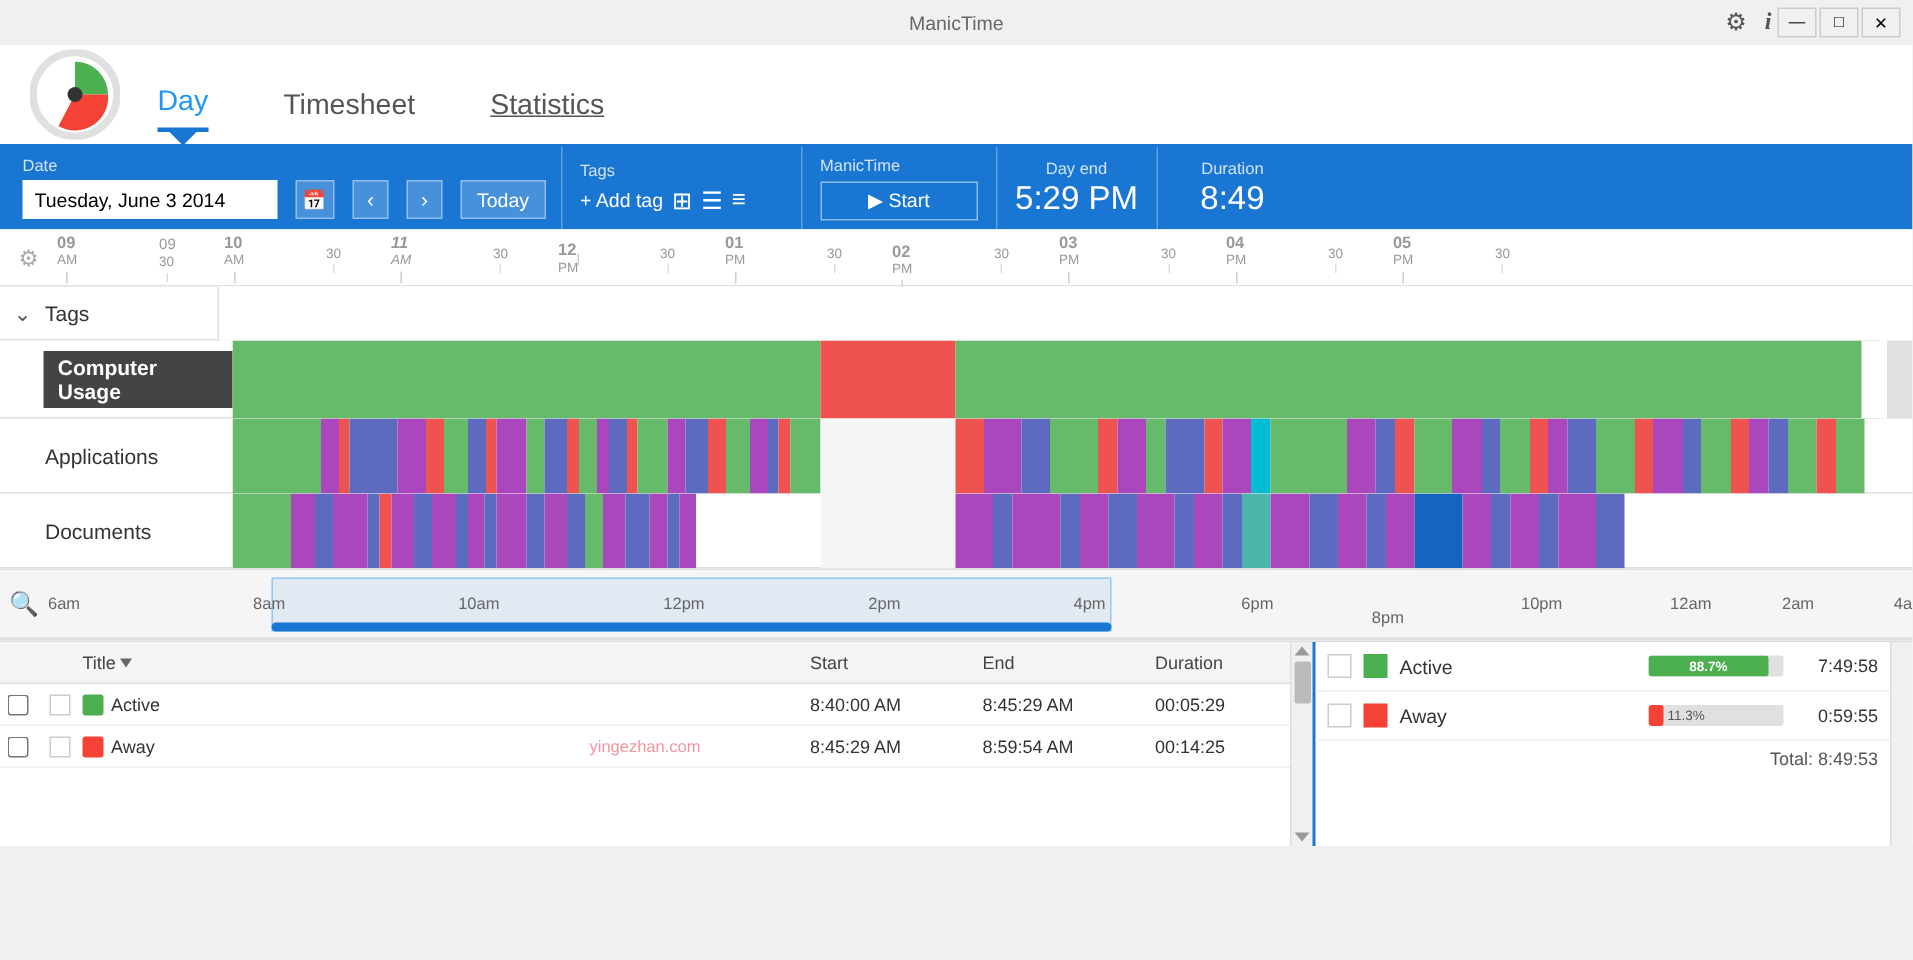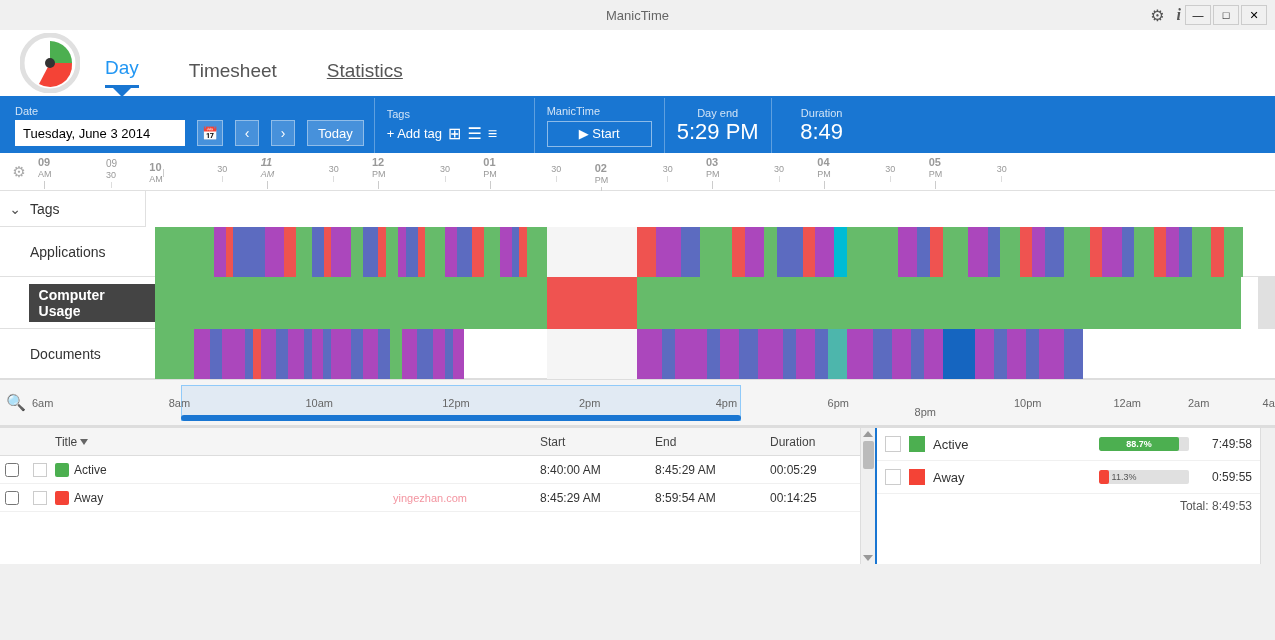--- a/index.html
+++ b/index.html
@@ -95,37 +95,37 @@
 
       <div style="position:absolute;top:0;left:0;right:0;height:38px;display:flex;align-items:center;">
         <div style="position:absolute;left:0%;display:flex;flex-direction:column;align-items:center;">
             <span style="font-size:10px;color:#999;margin-top:2px;"><span style="font-size:11px;font-weight:bold;">09</span><br><span style="font-size:9px;">AM</span></span>
             <div style="width:1px;height:8px;background:#ccc;margin-top:2px;"></div>
           </div>
         <div style="position:absolute;left:5.5%;display:flex;flex-direction:column;align-items:center;">
             <span style="font-size:10px;color:#999;margin-top:2px;"><span style="font-size:10px;">09<br><span style="font-size:9px;">30</span></span></span>
             <div style="width:1px;height:6px;background:#ddd;margin-top:2px;"></div>
           </div>
-        <div style="position:absolute;left:9%;display:flex;flex-direction:row;align-items:center;">
+        <div style="position:absolute;left:9%;display:flex;flex-direction:column;align-items:center;">
             <span style="font-size:10px;color:#999;margin-top:2px;"><span style="font-size:11px;font-weight:bold;">10</span><br><span style="font-size:9px;">AM</span></span>
             <div style="width:1px;height:8px;background:#ccc;margin-top:2px;"></div>
           </div>
         <div style="position:absolute;left:14.5%;display:flex;flex-direction:column;align-items:center;">
             <span style="font-size:10px;color:#999;margin-top:2px;font-size:9px;">30</span>
             <div style="width:1px;height:6px;background:#ddd;margin-top:2px;"></div>
           </div>
         <div style="position:absolute;left:18%;display:flex;flex-direction:column;align-items:center;">
             <span style="font-size:10px;color:#999;margin-top:2px;font-style:italic;"><span style="font-size:11px;font-weight:bold;">11</span><br><span style="font-size:9px;">AM</span></span>
             <div style="width:1px;height:8px;background:#ccc;margin-top:2px;"></div>
           </div>
         <div style="position:absolute;left:23.5%;display:flex;flex-direction:column;align-items:center;">
             <span style="font-size:10px;color:#999;margin-top:2px;font-size:9px;">30</span>
             <div style="width:1px;height:6px;background:#ddd;margin-top:2px;"></div>
           </div>
-        <div style="position:absolute;left:27%;display:flex;flex-direction:column;align-items:center;">
+        <div style="position:absolute;left:27%;display:flex;flex-direction:row;align-items:center;">
             <span style="font-size:10px;color:#999;margin-top:2px;"><span style="font-size:11px;font-weight:bold;">12</span><br><span style="font-size:9px;">PM</span></span>
             <div style="width:1px;height:8px;background:#ccc;margin-top:2px;"></div>
           </div>
         <div style="position:absolute;left:32.5%;display:flex;flex-direction:column;align-items:center;">
             <span style="font-size:10px;color:#999;margin-top:2px;font-size:9px;">30</span>
             <div style="width:1px;height:6px;background:#ddd;margin-top:2px;"></div>
           </div>
         <div style="position:absolute;left:36%;display:flex;flex-direction:column;align-items:center;">
             <span style="font-size:10px;color:#999;margin-top:2px;"><span style="font-size:11px;font-weight:bold;">01</span><br><span style="font-size:9px;">PM</span></span>
             <div style="width:1px;height:8px;background:#ccc;margin-top:2px;"></div>
@@ -169,20 +169,38 @@
       </div>
     </div>
   </div>
 
   <div style="display:flex;align-items:center;height:36px;border-bottom:1px solid #e0e0e0;">
     <div style="width:30px;display:flex;align-items:center;justify-content:center;cursor:pointer;color:#555;font-size:14px;">⌄</div>
     <div style="font-size:14px;color:#333;width:115px;">Tags</div>
     <div style="flex:1;height:36px;background:#fff;border-left:1px solid #e0e0e0;"></div>
   </div>
 
+  <div style="display:flex;align-items:center;height:52px;border-bottom:1px solid #e0e0e0;position:relative;">
+    <div style="width:155px;display:flex;align-items:center;flex-shrink:0;">
+      <div style="width:30px;display:flex;align-items:center;justify-content:center;cursor:pointer;color:#555;font-size:12px;"></div>
+      <div style="font-size:14px;font-weight:bold;color:#fff;background:#444;padding:3px 10px;">Computer Usage</div>
+    </div>
+    <div style="flex:1;height:52px;position:relative;overflow:hidden;">
+
+      <div style="position:absolute;left:0%;width:35%;height:100%;background:#66bb6a;"></div>
+
+      <div style="position:absolute;left:35%;width:8%;height:100%;background:#ef5350;"></div>
+
+      <div style="position:absolute;left:43%;width:55%;height:100%;background:#66bb6a;"></div>
+
+      <div style="position:absolute;left:97%;width:1.5%;height:100%;background:#fff;"></div>
+      <div style="position:absolute;left:98.5%;width:1.5%;height:100%;background:#e0e0e0;"></div>
+    </div>
+  </div>
+
   <div style="display:flex;align-items:center;height:50px;border-bottom:1px solid #e0e0e0;position:relative;">
     <div style="width:155px;display:flex;align-items:center;padding-left:30px;flex-shrink:0;">
       <div style="font-size:14px;color:#333;">Applications</div>
     </div>
     <div style="flex:1;height:50px;position:relative;overflow:hidden;">
 
       <div style="position:absolute;left:0;width:35%;height:100%;display:flex;">
         <div style="background:#66bb6a;width:15%;height:100%;"></div>
         <div style="background:#ab47bc;width:3%;height:100%;"></div>
         <div style="background:#ef5350;width:2%;height:100%;"></div>
@@ -241,38 +259,20 @@
         <div style="background:#ab47bc;width:3%;height:100%;"></div>
         <div style="background:#5c6bc0;width:2%;height:100%;"></div>
         <div style="background:#66bb6a;width:3%;height:100%;"></div>
         <div style="background:#ef5350;width:2%;height:100%;"></div>
         <div style="background:#ab47bc;width:2%;height:100%;"></div>
         <div style="background:#5c6bc0;width:2%;height:100%;"></div>
         <div style="background:#66bb6a;width:3%;height:100%;"></div>
         <div style="background:#ef5350;width:2%;height:100%;"></div>
         <div style="background:#66bb6a;width:3%;height:100%;"></div>
       </div>
-    </div>
-  </div>
-
-  <div style="display:flex;align-items:center;height:52px;border-bottom:1px solid #e0e0e0;position:relative;">
-    <div style="width:155px;display:flex;align-items:center;flex-shrink:0;">
-      <div style="width:30px;display:flex;align-items:center;justify-content:center;cursor:pointer;color:#555;font-size:12px;"></div>
-      <div style="font-size:14px;font-weight:bold;color:#fff;background:#444;padding:3px 10px;">Computer Usage</div>
-    </div>
-    <div style="flex:1;height:52px;position:relative;overflow:hidden;">
-
-      <div style="position:absolute;left:0%;width:35%;height:100%;background:#66bb6a;"></div>
-
-      <div style="position:absolute;left:35%;width:8%;height:100%;background:#ef5350;"></div>
-
-      <div style="position:absolute;left:43%;width:55%;height:100%;background:#66bb6a;"></div>
-
-      <div style="position:absolute;left:97%;width:1.5%;height:100%;background:#fff;"></div>
-      <div style="position:absolute;left:98.5%;width:1.5%;height:100%;background:#e0e0e0;"></div>
     </div>
   </div>
 
   <div style="display:flex;align-items:center;height:50px;border-bottom:1px solid #ddd;position:relative;">
     <div style="width:155px;display:flex;align-items:center;padding-left:30px;flex-shrink:0;">
       <div style="font-size:14px;color:#333;">Documents</div>
     </div>
     <div style="flex:1;height:50px;position:relative;overflow:hidden;">
 
       <div style="position:absolute;left:0;width:35%;height:100%;display:flex;">

